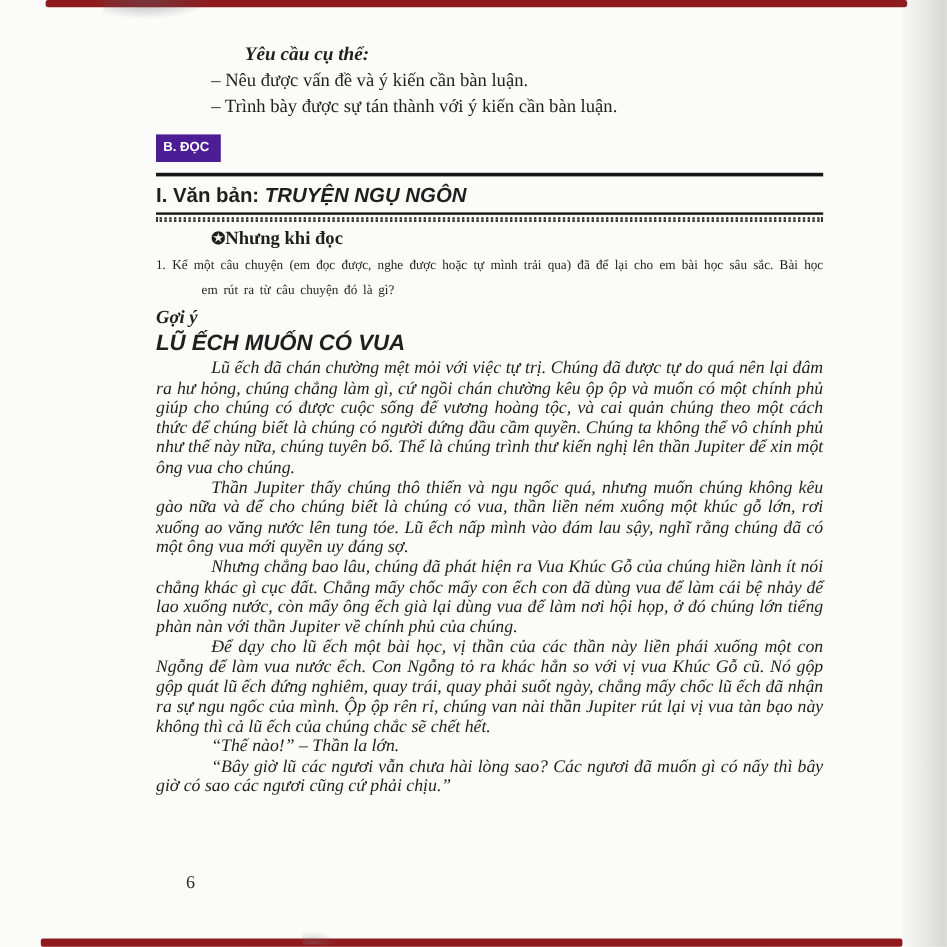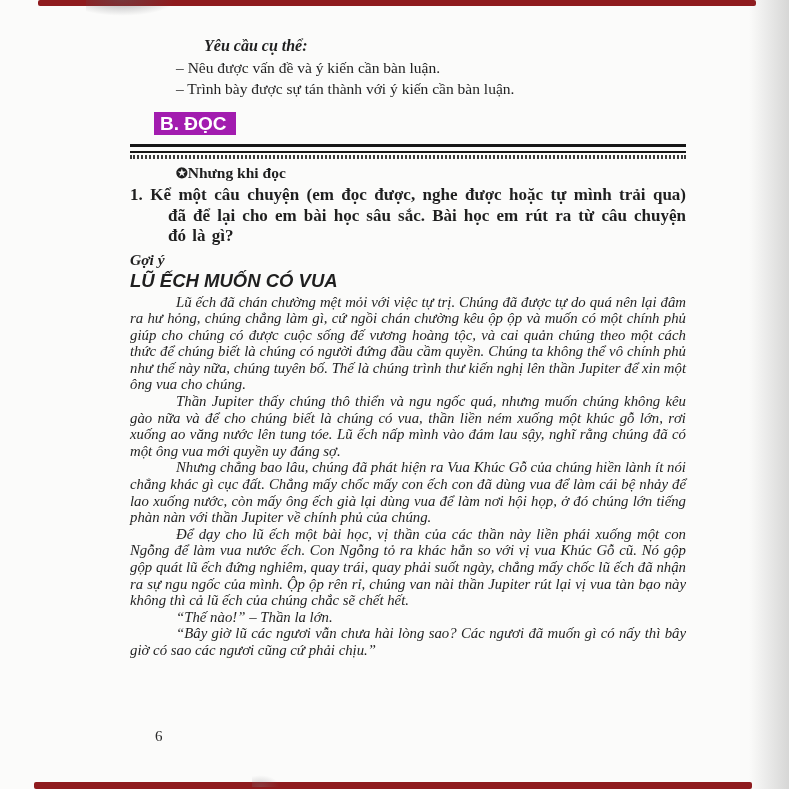--- a/index.html
+++ b/index.html
@@ -37,25 +37,24 @@
     margin:0 0 3px 74px;
   }
   .req-item{
     margin:0;font-size:15.5px;line-height:20.5px;
     text-align:justify;text-indent:46px;
   }
 
   
   .b-doc{
     display:inline-block;margin-top:13px;
-    background:#a21caf;color:#fff;
+    background:#4c1d95;color:#fff;
     font-family:"Liberation Sans", sans-serif;
-    font-weight:bold;font-size:19px;line-height:15px;
+    font-weight:bold;font-size:11px;line-height:15px;
     padding:4px 9px 4px 6px;
-    margin-left:24px;
   }
   .rule-solid{height:0;border-top:3px solid #161616;margin-top:9px;}
   .rule-solid.thin{border-top-width:2px;}
   .rule-dotted{height:0;border-top:2px dotted #3a3a3a;}
   .gap2{height:2px;}
 
   .subsection{
     font-family:"Liberation Sans", sans-serif;
     font-weight:bold;font-size:17px;line-height:19px;
     margin:6px 0 5px 0;
@@ -68,21 +67,21 @@
     text-align:center;margin:3px 0;
   }
 
   .before-reading{
     font-weight:bold;font-size:15.5px;line-height:18px;
     margin:5px 0 2px 0;text-indent:46px;
   }
   .flower{font-size:14px;}
 
   .question{
-    margin:1px 0 0 0;font-weight:bold;font-size:17px;line-height:20.5px;
+    margin:1px 0 0 0;font-weight:normal;font-size:11px;line-height:20.5px;
     text-align:justify;
     padding-left:38px;text-indent:-38px;
     word-spacing:2px;
   }
   .goi-y{
     text-align:left;font-weight:bold;font-style:italic;
     font-size:15.5px;line-height:19px;margin:3px 0 0 0;
   }
   .story-title{
     text-align:left;
@@ -118,20 +117,21 @@
 
 <div class="content">
 
   <p class="req-heading">Yêu cầu cụ thể:</p>
   <p class="req-item">– Nêu được vấn đề và ý kiến cần bàn luận.</p>
   <p class="req-item">– Trình bày được sự tán thành với ý kiến cần bàn luận.</p>
 
   <div class="b-doc">B. ĐỌC</div>
   <div class="rule-solid"></div>
 
+  <p class="subsection"><span>I. Văn bản: </span><span class="title">TRUYỆN NGỤ NGÔN</span></p>
 
   <div class="rule-solid thin" style="margin-top:4px;"></div>
   <div class="gap2"></div>
   <div class="rule-dotted"></div>
 
 
   <div class="rule-dotted"></div>
 
   <p class="before-reading"><span class="flower">✪</span><span>Nhưng khi đọc</span></p>
 

